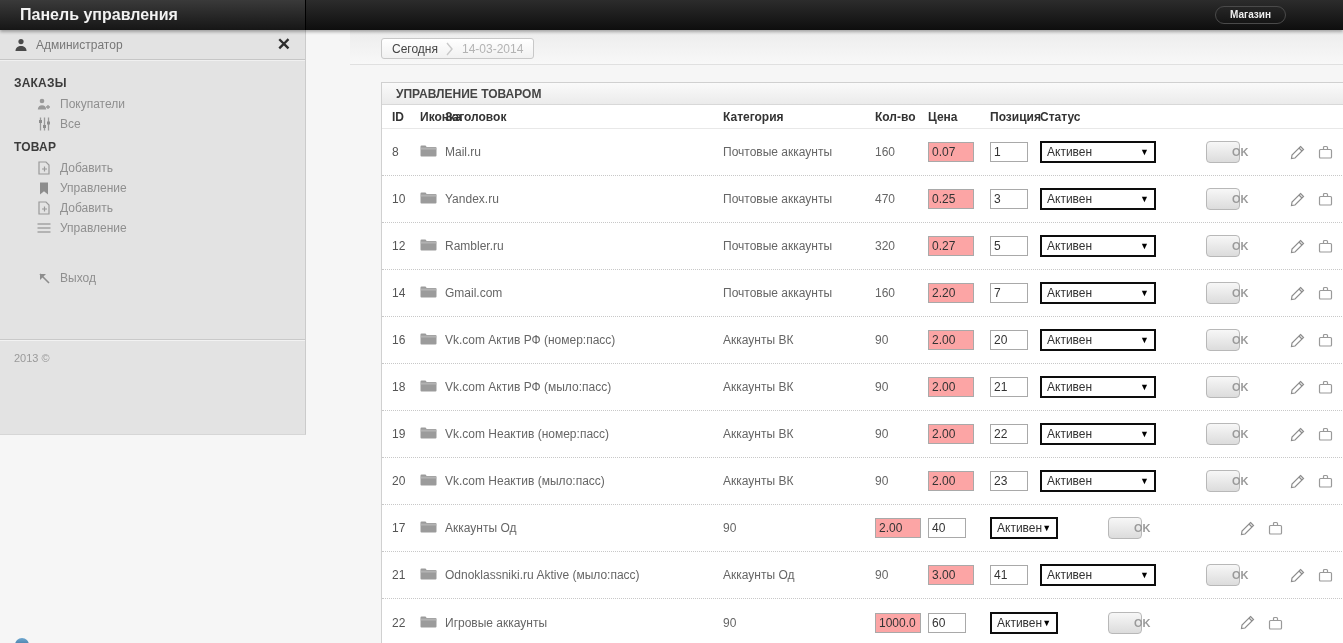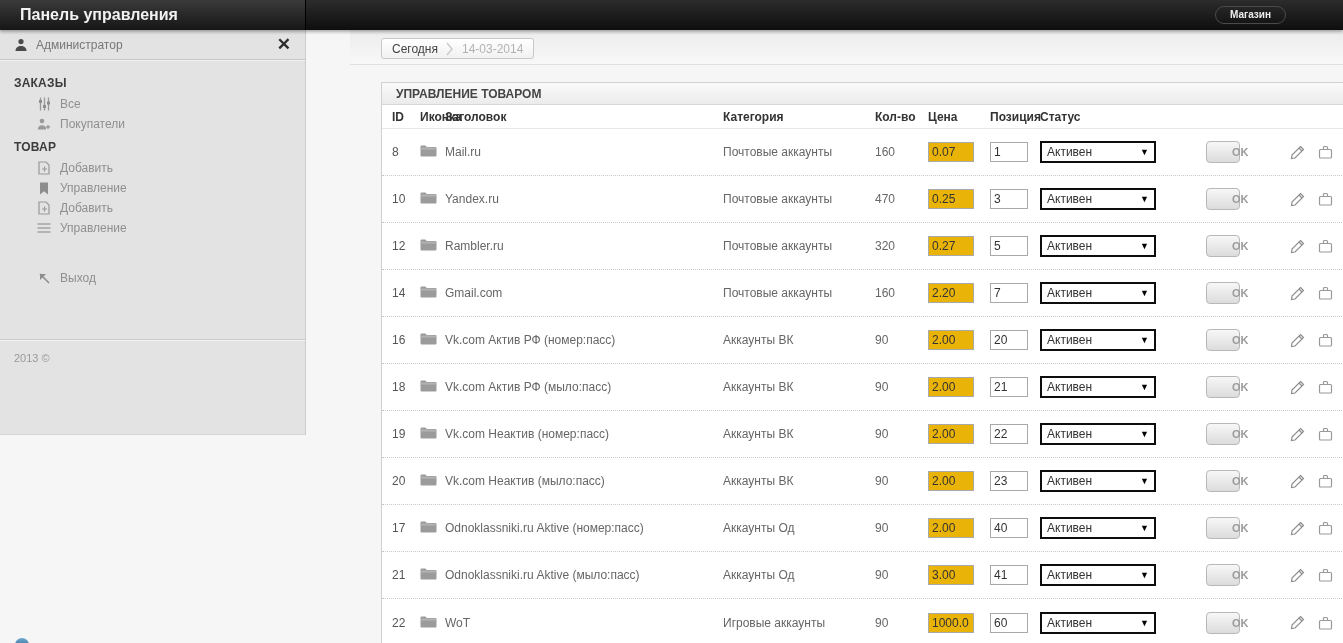--- a/index.html
+++ b/index.html
@@ -96,21 +96,21 @@
     display:grid;
     grid-template-columns:28px 25px 278px 152px 53px 62px 50px 200px 1fr 64px;
     align-items:center; padding:0 14px 0 10px;
   }
   .thead { height:24px; border-bottom:1px solid #e8e8e8; }
   .thead .hc { font-size:12px; font-weight:bold; color:#333; }
   .trow { height:47px; border-bottom:1px dotted #c8c8c8; background:#fff; }
   .trow:last-child { border-bottom:none; }
   .cell { font-size:12px; color:#666; }
   .c-id { color:#555; }
-  .price-input { width:46px; height:20px; border:1px solid #a9a9a9; font-size:12px; color:#333; padding:0 3px; font-family:"Liberation Sans", sans-serif; background:#eab308; }
+  .price-input { width:46px; height:20px; border:1px solid #a9a9a9; font-size:12px; color:#333; padding:0 3px; font-family:"Liberation Sans", sans-serif; background:#fca5a5; }
   .pos-input { width:38px; height:20px; border:1px solid #a9a9a9; font-size:12px; color:#333; padding:0 3px; font-family:"Liberation Sans", sans-serif; background:#fff; }
   .c-status { display:flex; align-items:center;gap:41px; }
   .selectbox {
     width:117px; height:22px; border:2px solid #0d0d0d; background:#fff;
     display:flex; align-items:center; padding:0 5px; cursor:pointer;
   }
   .selectbox .sel-text { flex:1; font-size:12px; color:#333; }
   .selectbox .arrow { font-size:9px; color:#000; }
   .ok-btn {
     margin-left:9px; width:34px; height:22px; border:1px solid #b8b8b8; border-radius:4px;
@@ -140,47 +140,47 @@
     <svg width="14" height="14" viewBox="0 0 14 14">
         <circle cx="7" cy="3.6" r="2.6" fill="#4a4a4a"></circle>
         <path d="M1.5 13 C1.5 9.6 4 8 7 8 C10 8 12.5 9.6 12.5 13 Z" fill="#4a4a4a"></path>
       </svg>
     <span class="uname">Администратор</span>
     <span class="close-x">✕</span>
   </div>
 
   <div class="side-nav">
     <div class="nav-section-title">ЗАКАЗЫ</div>
+    <div class="nav-item">
+      <span class="ic">
+          <svg width="14" height="13" viewBox="0 0 14 13">
+            <circle cx="5" cy="3" r="2.3" fill="#999"></circle>
+            <path d="M0.8 11.5 C0.8 8.6 2.8 7.2 5 7.2 C7.2 7.2 9.2 8.6 9.2 11.5 Z" fill="#999"></path>
+            <path d="M11 7 v4 M9 9 h4" stroke="#999" stroke-width="1.3"></path>
+          </svg>
+        </span>
+      <span>Покупатели</span>
+    </div>
     <div class="nav-item">
       <span class="ic">
           <svg width="13" height="14" viewBox="0 0 13 14">
             <g stroke="#999" stroke-width="1.3">
               <line x1="2.5" y1="0.5" x2="2.5" y2="13.5"></line>
               <line x1="6.5" y1="0.5" x2="6.5" y2="13.5"></line>
               <line x1="10.5" y1="0.5" x2="10.5" y2="13.5"></line>
             </g>
             <g fill="#8d8d8d">
               <rect x="1" y="3" width="3" height="3"></rect>
               <rect x="5" y="8" width="3" height="3"></rect>
               <rect x="9" y="4.5" width="3" height="3"></rect>
             </g>
           </svg>
         </span>
       <span>Все</span>
     </div>
-    <div class="nav-item">
-      <span class="ic">
-          <svg width="14" height="13" viewBox="0 0 14 13">
-            <circle cx="5" cy="3" r="2.3" fill="#999"></circle>
-            <path d="M0.8 11.5 C0.8 8.6 2.8 7.2 5 7.2 C7.2 7.2 9.2 8.6 9.2 11.5 Z" fill="#999"></path>
-            <path d="M11 7 v4 M9 9 h4" stroke="#999" stroke-width="1.3"></path>
-          </svg>
-        </span>
-      <span>Покупатели</span>
-    </div>
 
     <div class="nav-section-title">ТОВАР</div>
     <div class="nav-item">
       <span class="ic">
           <svg width="12" height="14" viewBox="0 0 12 14">
             <path d="M1 1 h7 l3 3 v9 h-10 Z" fill="none" stroke="#999" stroke-width="1.2"></path>
             <path d="M4 8 h5 M6.5 5.5 v5" stroke="#999" stroke-width="1.2"></path>
           </svg>
         </span>
       <span>Добавить</span>
@@ -544,21 +544,20 @@
             </span>
           </span>
         </div>
 
         <div class="grid-row trow">
           <span class="cell c-id">17</span>
           <span class="cell"><svg width="17" height="13" viewBox="0 0 17 13">
               <path d="M0.5 2.5 a1 1 0 0 1 1-1 h4 l1.2 1.5 h8.8 a1 1 0 0 1 1 1 v7.5 a1 1 0 0 1-1 1 h-14 a1 1 0 0 1-1-1 Z" fill="#9b9b9b"></path>
               <rect x="0.8" y="3.6" width="15.4" height="2" fill="#b2b2b2"></rect>
             </svg></span>
-          <span class="cell">Odnoklassniki.ru Aktive (номер:пасс)</span>
           <span class="cell">Аккаунты Од</span>
           <span class="cell">90</span>
           <span class="cell"><input class="price-input" type="text" value="2.00" style=""></span>
           <span class="cell"><input class="pos-input" type="text" value="40" style=""></span>
           <span class="cell c-status">
             <span class="selectbox">
               <span class="sel-text">Активен</span>
               <span class="arrow">▼</span>
             </span>
             <button class="ok-btn">OK</button>
@@ -614,21 +613,20 @@
             </span>
           </span>
         </div>
 
         <div class="grid-row trow">
           <span class="cell c-id">22</span>
           <span class="cell"><svg width="17" height="13" viewBox="0 0 17 13">
               <path d="M0.5 2.5 a1 1 0 0 1 1-1 h4 l1.2 1.5 h8.8 a1 1 0 0 1 1 1 v7.5 a1 1 0 0 1-1 1 h-14 a1 1 0 0 1-1-1 Z" fill="#9b9b9b"></path>
               <rect x="0.8" y="3.6" width="15.4" height="2" fill="#b2b2b2"></rect>
             </svg></span>
-          <span class="cell">WoT</span>
           <span class="cell">Игровые аккаунты</span>
           <span class="cell">90</span>
           <span class="cell"><input class="price-input" type="text" value="1000.0" style=""></span>
           <span class="cell"><input class="pos-input" type="text" value="60" style=""></span>
           <span class="cell c-status">
             <span class="selectbox">
               <span class="sel-text">Активен</span>
               <span class="arrow">▼</span>
             </span>
             <button class="ok-btn">OK</button>

